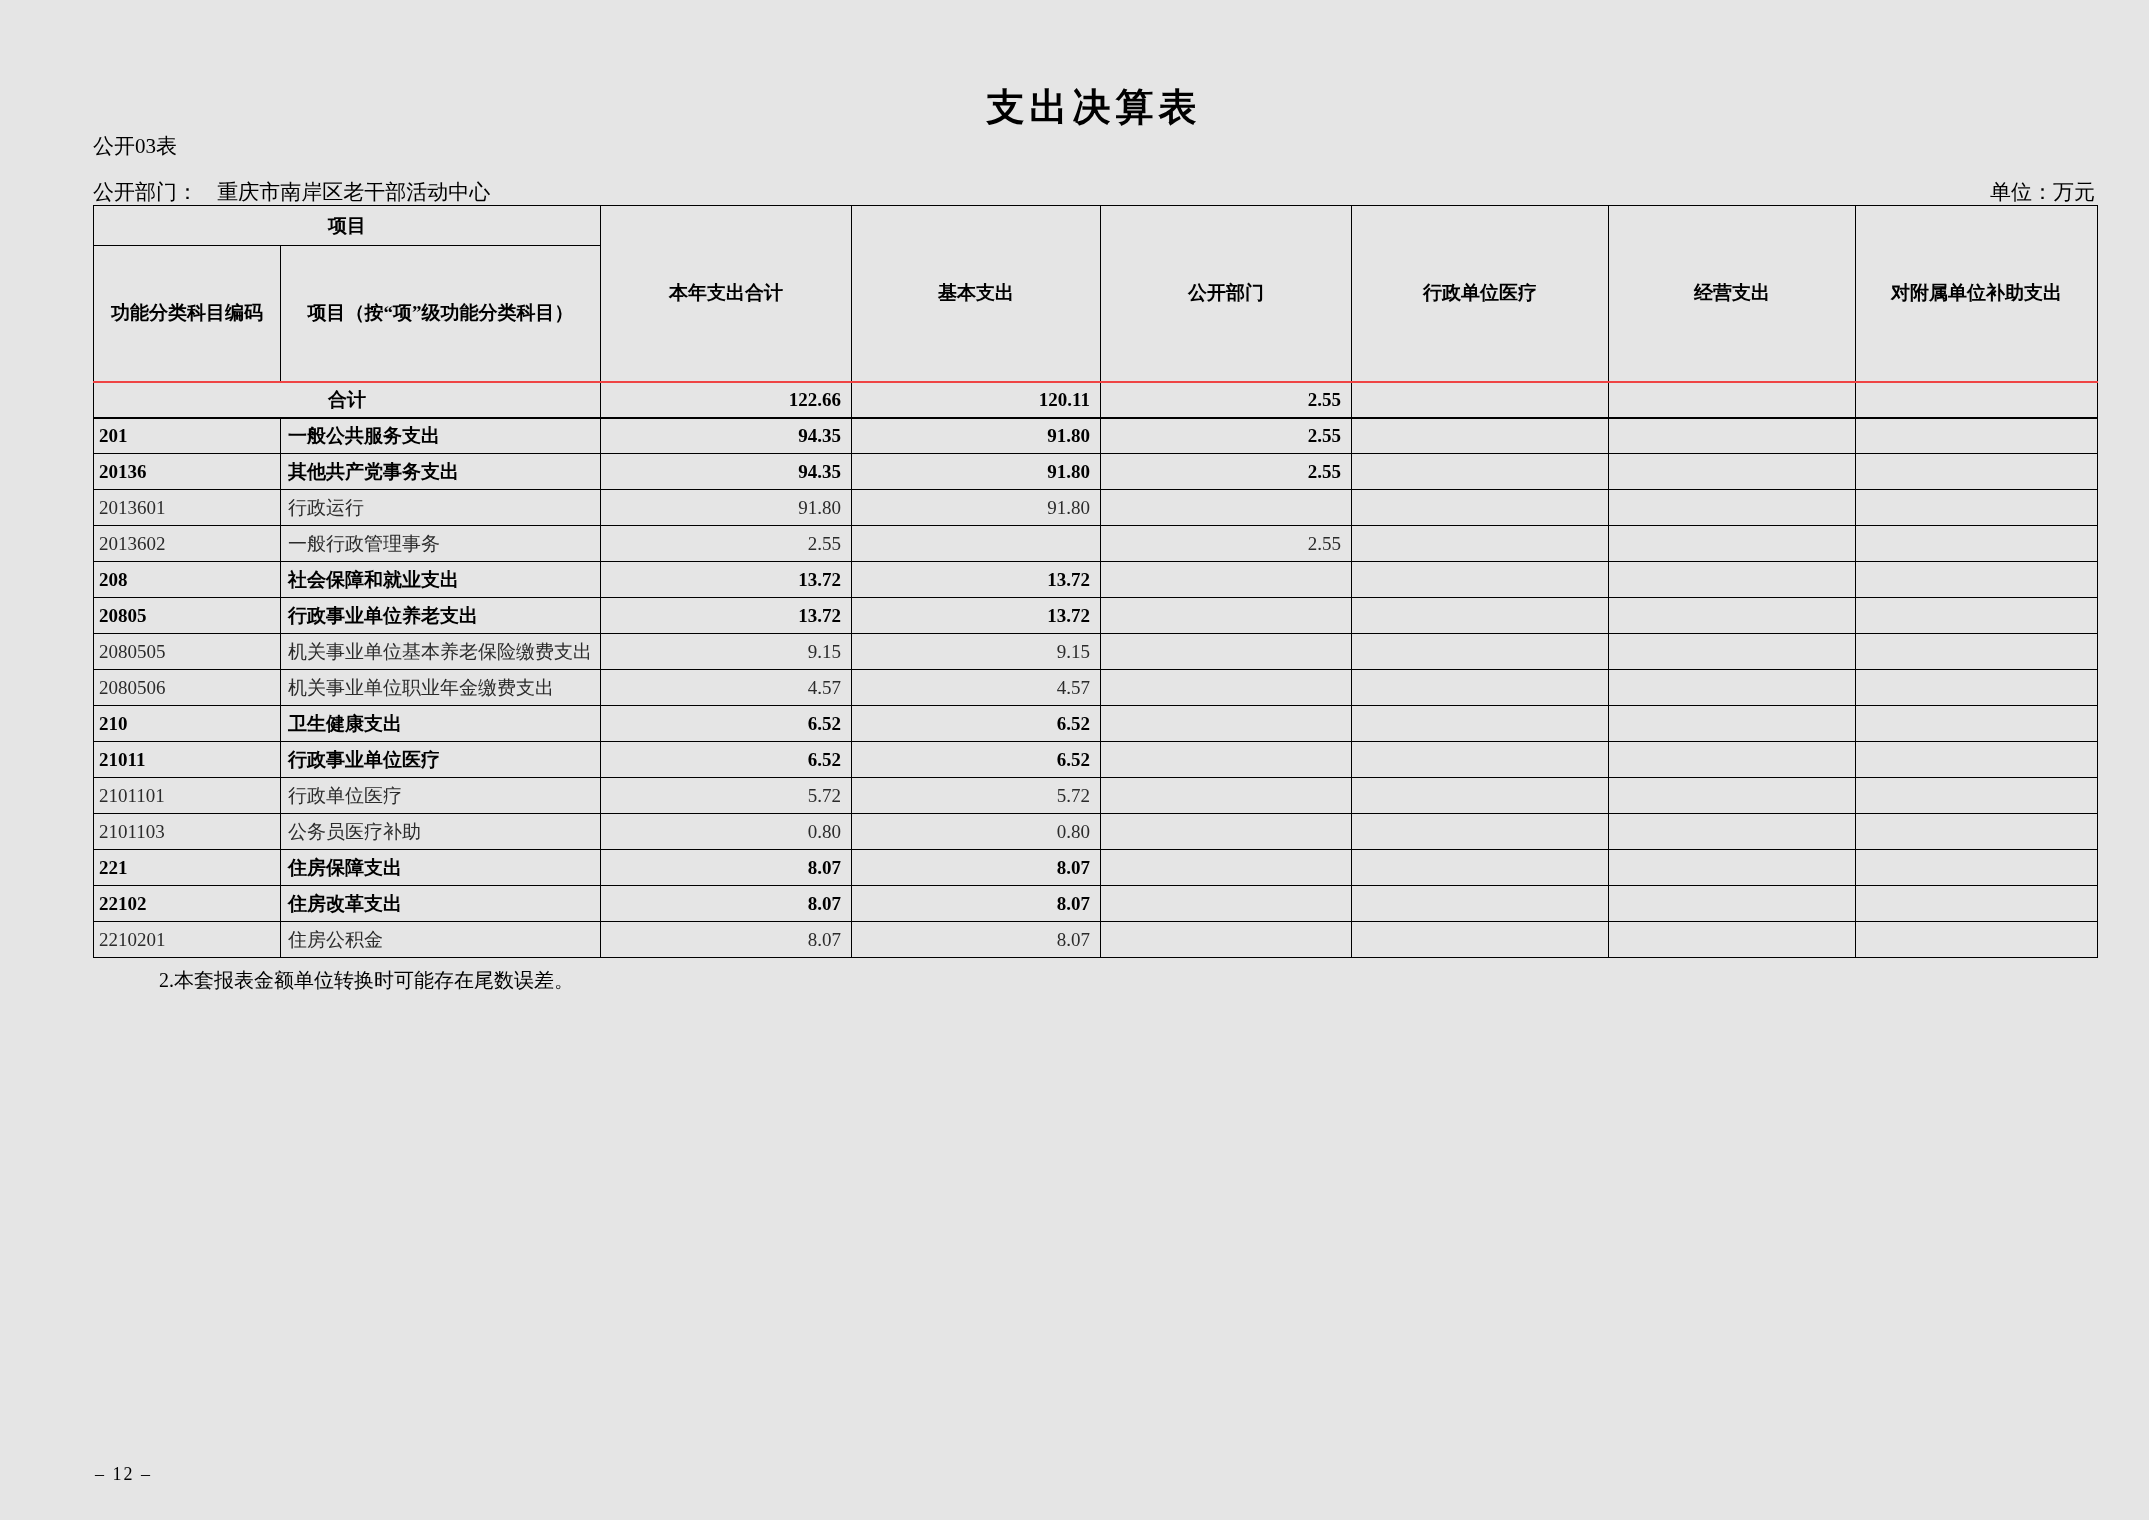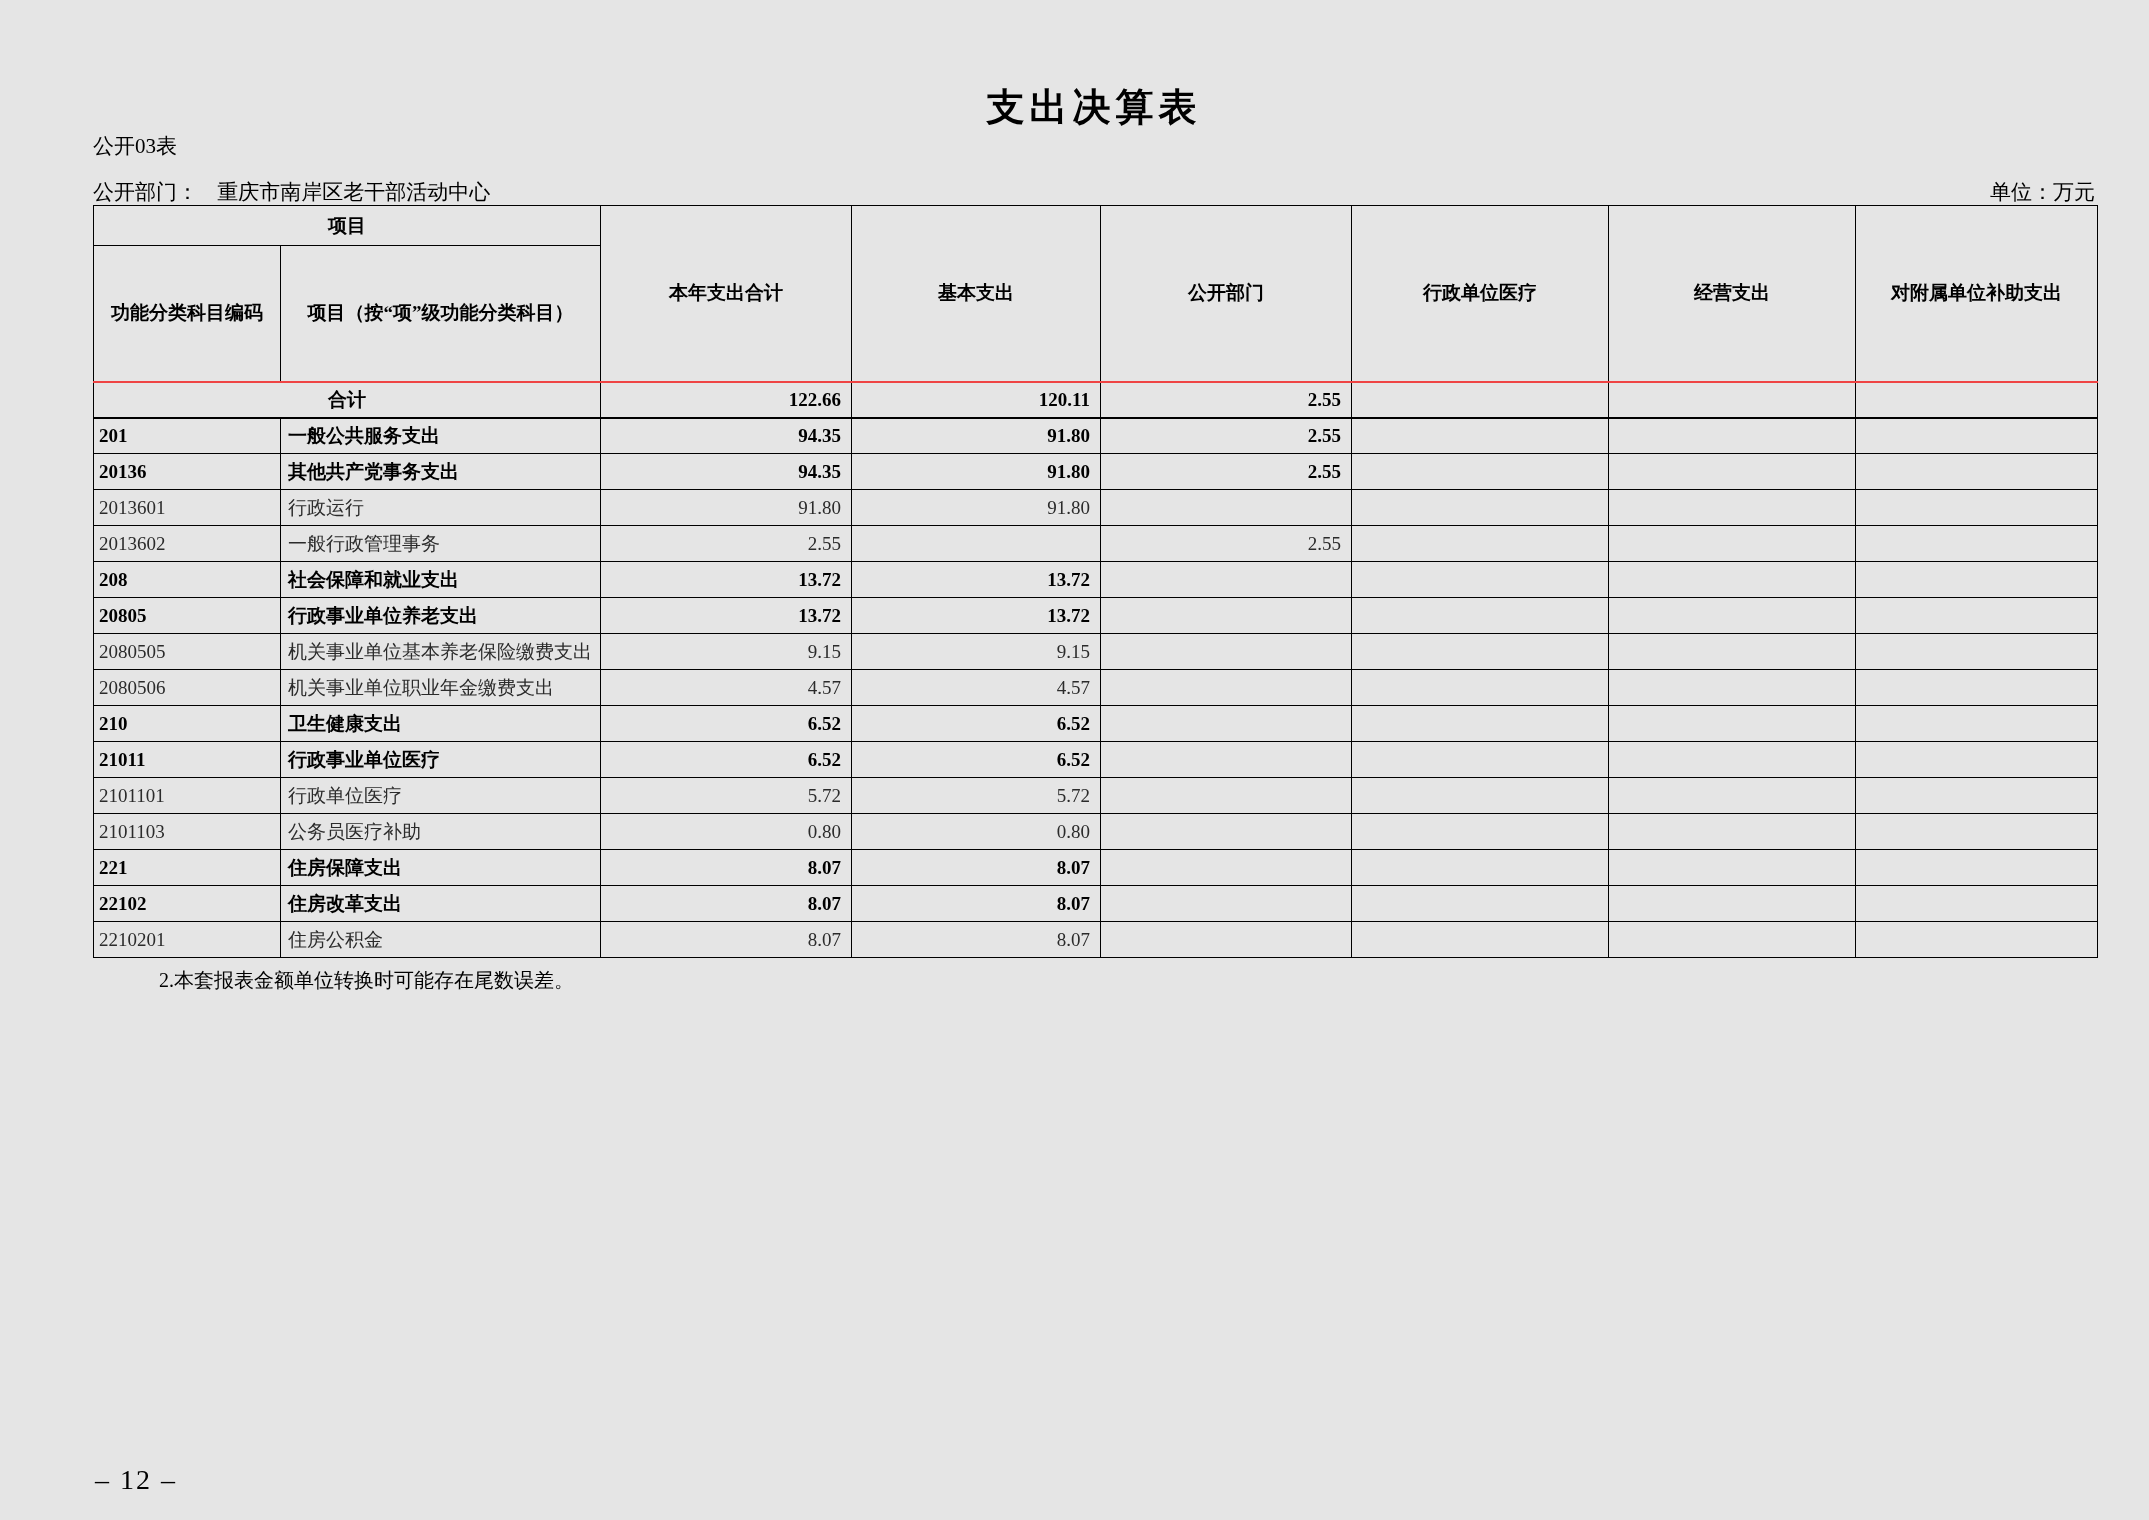--- a/index.html
+++ b/index.html
@@ -74,21 +74,21 @@
     top: 966px;
     left: 95px;
     font-size: 20px;
     line-height: 28px;
   }
   .notes .note-line2 { padding-left: 64px; }
   .page-number {
     position: absolute;
     top: 1464px;
     left: 95px;
-    font-size: 28px;
+    font-size: 18px;
     letter-spacing: 2px;
   }
 </style>
 </head>
 <body>
 
 <div class="page">
 
   <div class="title">支出决算表</div>
 

